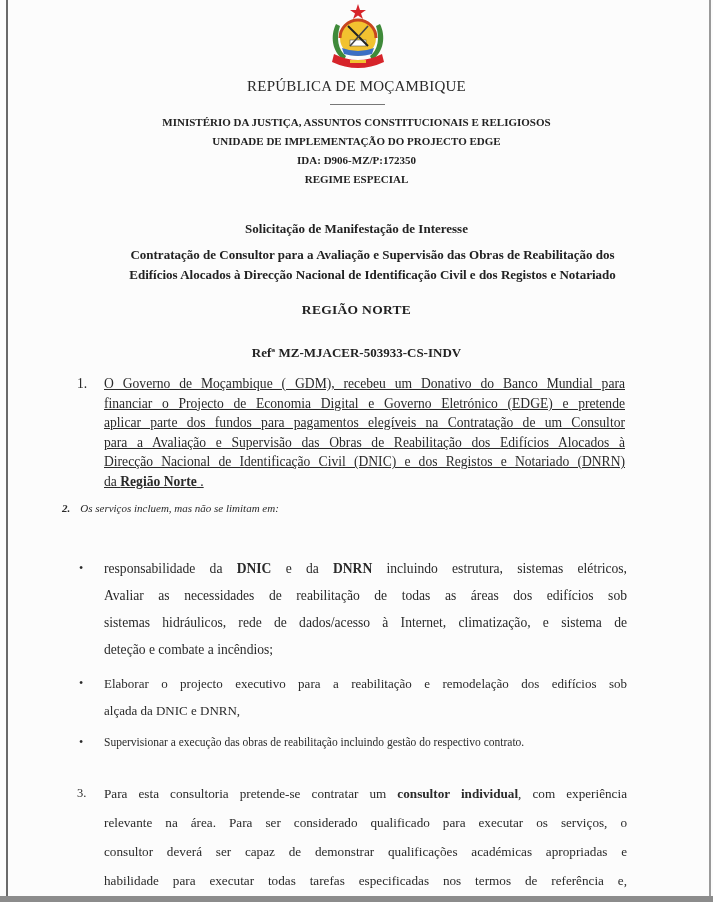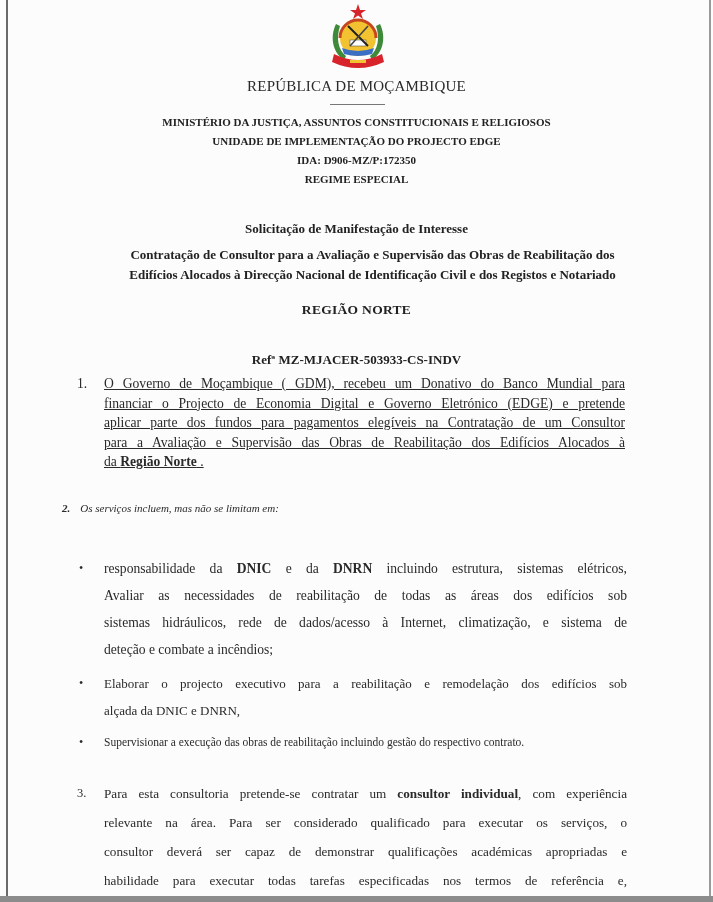--- a/index.html
+++ b/index.html
@@ -23,21 +23,21 @@
     position: absolute; left: 326px; top: 2px; width: 64px; height: 72px;
   }
   .center { position: absolute; left: 0; width: 713px; text-align: center; }
   .republic { top: 78px; font-size: 15px; letter-spacing: 0.2px; color: #2a2a2a; }
   .rule { position: absolute; left: 330px; top: 104px; width: 55px; height: 1px; background: #777; }
   .ministry { top: 113px; font-size: 11px; font-weight: bold; line-height: 19px; color: #222; }
   .ministry div { white-space: nowrap; }
   .solicit { top: 221px; font-size: 13px; font-weight: bold; color: #222; }
   .title { top: 245px; font-size: 13px; font-weight: bold; line-height: 20px; color: #222; padding-left: 16px; }
   .region { top: 302px; font-size: 13.5px; font-weight: bold; color: #222; letter-spacing: 0.3px; }
-  .ref { top: 345px; font-size: 13px; font-weight: bold; color: #222; margin-top: 7px; }
+  .ref { top: 345px; font-size: 13px; font-weight: bold; color: #222; }
 
   .para { position: absolute; font-size: 13.6px; color: #2a2a2a; }
   .numlabel { position: absolute; }
   .p1 { left: 77px; top: 374px; width: 548px; line-height: 19.5px; }
   .p1 .numlabel { left: 0; top: 0; }
   .p1 .body { margin-left: 27px; }
   .p1 .line { display: block; text-align: justify; text-align-last: justify; white-space: nowrap; text-decoration: underline; }
   .p1 .lastline { text-align-last: left; }
   .p2 { left: 62px; top: 502px; font-size: 11px; font-style: italic; }
   .p2 .num { font-weight: bold; margin-right: 10px; }
@@ -97,20 +97,21 @@
 <div class="center region">REGIÃO NORTE</div>
 <div class="center ref">Refª MZ-MJACER-503933-CS-INDV</div>
 
 <div class="para p1">
   <span class="numlabel">1.</span>
   <div class="body">
     <span class="line">O Governo de Moçambique ( GDM), recebeu um Donativo do Banco Mundial para</span>
     <span class="line">financiar o Projecto de Economia Digital e Governo Eletrónico (EDGE) e pretende</span>
     <span class="line">aplicar parte dos fundos para pagamentos elegíveis na Contratação de um Consultor</span>
     <span class="line">para a Avaliação e Supervisão das Obras de Reabilitação dos Edifícios Alocados à</span>
+    <span class="line">Direcção Nacional de Identificação Civil (DNIC) e dos Registos e Notariado (DNRN)</span>
     <span class="line lastline"><span>da </span><b>Região Norte</b><span> .</span></span>
   </div>
 </div>
 
 <div class="para p2">
   <span class="num">2.</span><span>Os serviços incluem, mas não se limitam em:</span>
 </div>
 
 <div class="bullets">
   <div class="bullet b1">

